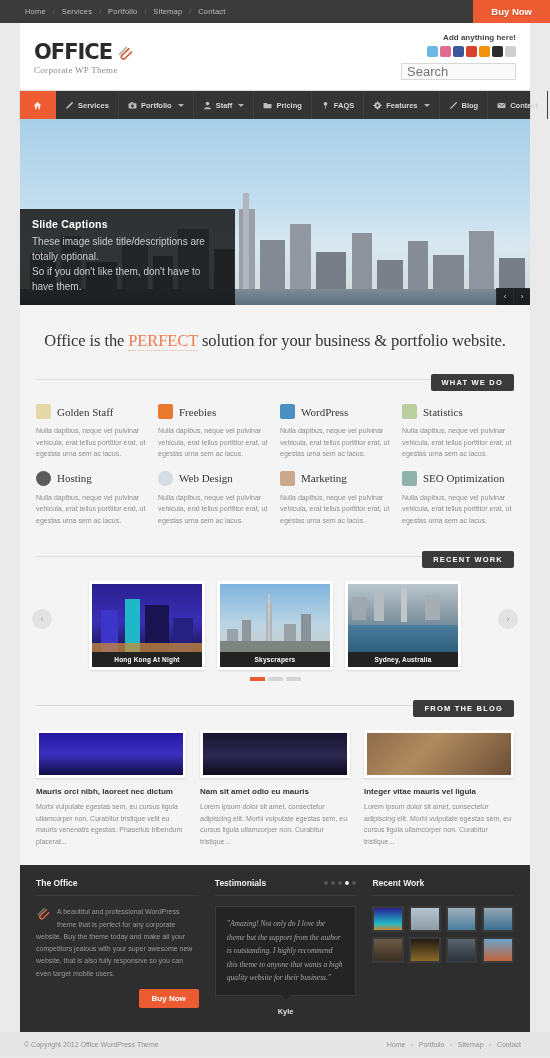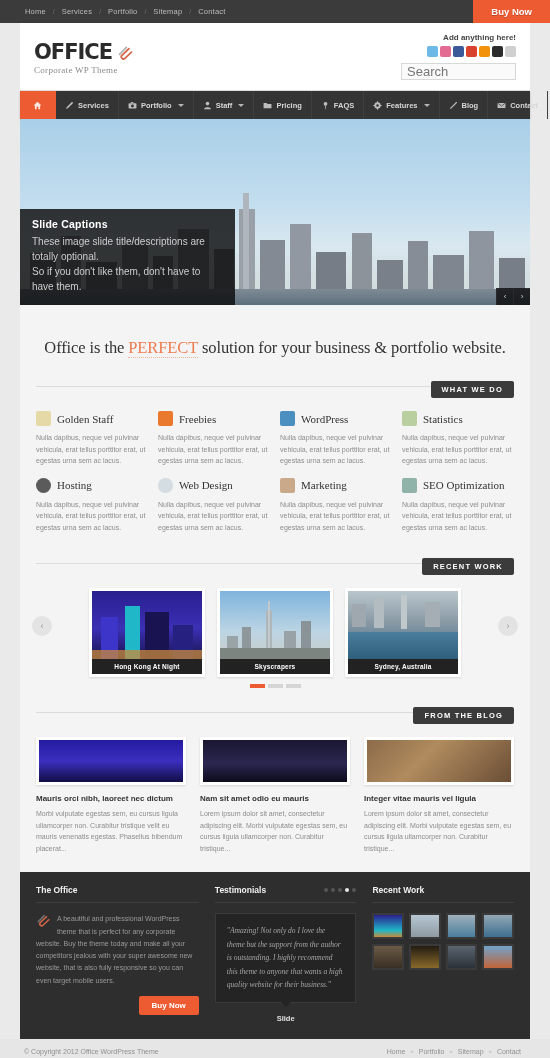--- a/index.html
+++ b/index.html
@@ -103,21 +103,21 @@
     position: absolute; right: 0; bottom: 0; display: flex;
     background: rgba(12,12,12,.82);
   }
   .sa {
     width: 17px; height: 17px; display: flex; align-items: center;
     justify-content: center; color: #cfcfcf; font-size: 8px;
     border-left: 1px solid #2a2a2a;
   }
 
   
-  .content { background: #f4f4f4; margin: 0 20px; padding: 27px 16px 4px; }
+  .content { background: #f4f4f4; margin: 0 20px; padding: 20px 16px 4px; }
   .headline {
     font-family: "Liberation Serif", serif; font-size: 16.5px;
     text-align: center; color: #333; margin: 6px 0 20px; letter-spacing: -.1px;
   }
   .headline .hl { color: #ed7c4e; border-bottom: 1px dotted #e8b79e; }
 
   .sec-head { position: relative; text-align: right; margin: 4px 0 16px; height: 17px; }
   .sec-head:before {
     content: ""; position: absolute; left: 0; right: 0; top: 8px;
     height: 1px; background: #dcdcdc;
@@ -534,21 +534,21 @@
         <span class="fdots">
           <span class="fdot"></span>
           <span class="fdot"></span>
           <span class="fdot"></span>
           <span class="fdot active"></span>
           <span class="fdot"></span>
         </span>
       </div>
       <div class="fdiv"></div>
       <div class="quote">"Amazing! Not only do I love the theme but the support from the author is outstanding. I highly recommend this theme to anyone that wants a high quality website for their business."</div>
-      <div class="quote-author">Slide</div>
+      <div class="quote-author">Kyle</div>
     </div>
 
     <div class="fcol">
       <div class="fhead-row">
           <span class="fhead">Recent Work</span>
         </div>
       <div class="fdiv"></div>
       <div class="thumbs">
         <span class="thumb" style="background:linear-gradient(#2a1f8e,#20b7c8 70%,#c98a3a)"></span>
         <span class="thumb" style="background:linear-gradient(#b6c6d2,#8e9aa2)"></span>

